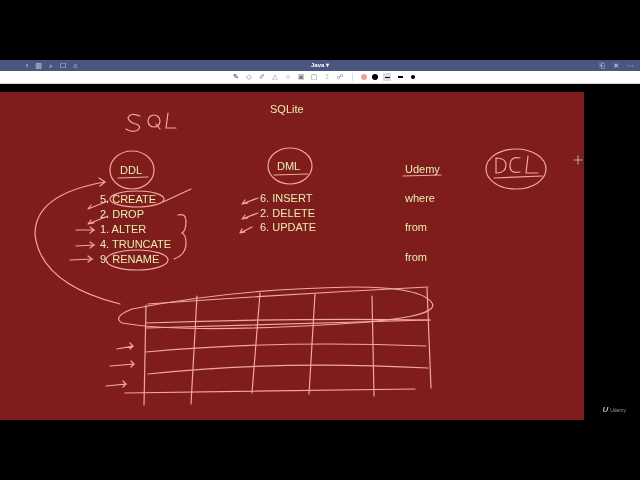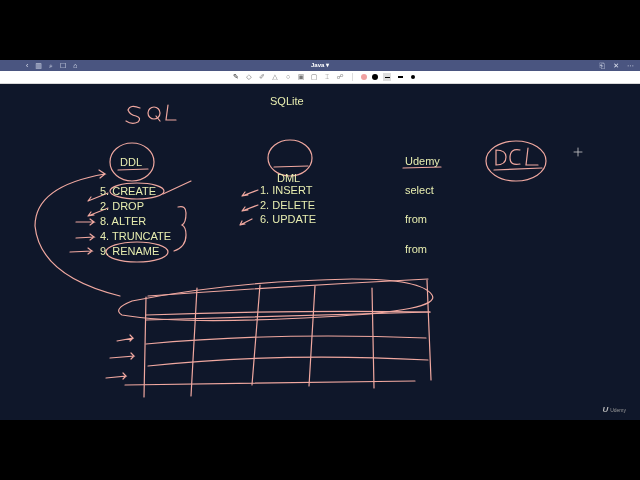--- a/index.html
+++ b/index.html
@@ -11,21 +11,21 @@
   .titlebar .ico { color:#dde2ef; font-size:7px; line-height:11px; }
   .titlebar .title { position:absolute; left:0; right:0; text-align:center; color:#fff; font-size:6px; font-weight:bold; line-height:11px; }
   .titlebar .right-icons { position:absolute; right:6px; top:0; height:11px; display:flex; align-items:center; gap:8px; }
   .toolbar { position:absolute; left:0; top:71px; width:640px; height:12px; background:#ffffff; border-bottom:1px solid #d8d8d8; }
   .toolbar .tools { position:absolute; left:232px; top:0; height:12px; display:flex; align-items:center; gap:5px; }
   .toolbar .tool { width:8px; height:8px; font-size:7px; line-height:8px; text-align:center; color:#777; }
   .toolbar .tool.active { color:#222; }
   .toolbar .sep { width:1px; height:8px; background:#ddd; margin:0 3px; }
   .toolbar .swatch { width:6px; height:6px; border-radius:50%; }
   .toolbar .size-sel { width:8px; height:8px; background:#ddd; display:flex; align-items:center; justify-content:center; }
-  .canvas { position:absolute; left:0; top:84px; width:640px; height:336px; background:#0f172a; }
+  .canvas { position:absolute; left:0; top:92px; width:584px; height:336px; background:#7f1d1d; }
   .txt { position:absolute; color:#e8eeb0; font-size:11px; white-space:nowrap; }
   .ink { position:absolute; left:0; top:0; }
   .watermark { position:absolute; right:14px; top:405px; color:#9a9a9a; font-size:5px; display:flex; align-items:center; gap:2px; }
   .watermark .u { font-size:8px; font-style:italic; font-weight:bold; color:#bbb; }
 </style>
 </head>
 <body>
 
 <div class="letterbox-top"></div>
 
@@ -129,31 +129,31 @@
     <path d="M106 378 l20 -2 l-3 -3 m3 3 l-3 3"></path>
 
     <path d="M578 148 l0 8 M574 152 l8 0" stroke="#cccccc" stroke-width="0.8"></path>
   </svg>
 
   <div class="txt" style="left:270px;top:11px;font-size:11px;">SQLite</div>
 
   <div class="txt" style="left:120px;top:72px;">DDL</div>
   <div class="txt" style="left:100px;top:101px;">5. CREATE</div>
   <div class="txt" style="left:100px;top:116px;">2. DROP</div>
-  <div class="txt" style="left:100px;top:131px;">8. ALTER</div>
+  <div class="txt" style="left:100px;top:131px;">1. ALTER</div>
   <div class="txt" style="left:100px;top:146px;">4. TRUNCATE</div>
   <div class="txt" style="left:100px;top:161px;">9. RENAME</div>
 
-  <div class="txt" style="left:277px;top:68px;margin-top:20px;">DML</div>
-  <div class="txt" style="left:260px;top:100px;">1. INSERT</div>
+  <div class="txt" style="left:277px;top:68px;">DML</div>
+  <div class="txt" style="left:260px;top:100px;">6. INSERT</div>
   <div class="txt" style="left:260px;top:115px;">2. DELETE</div>
   <div class="txt" style="left:260px;top:129px;">6. UPDATE</div>
 
   <div class="txt" style="left:405px;top:71px;">Udemy</div>
-  <div class="txt" style="left:405px;top:100px;">select</div>
+  <div class="txt" style="left:405px;top:100px;">where</div>
   <div class="txt" style="left:405px;top:115px;margin-top:44px;">from</div>
   <div class="txt" style="left:405px;top:129px;">from</div>
 </div>
 
 <div class="watermark">
   <span class="u">U</span>
   <span>Udemy</span>
 </div>
 
 <div class="letterbox-bottom"></div>

